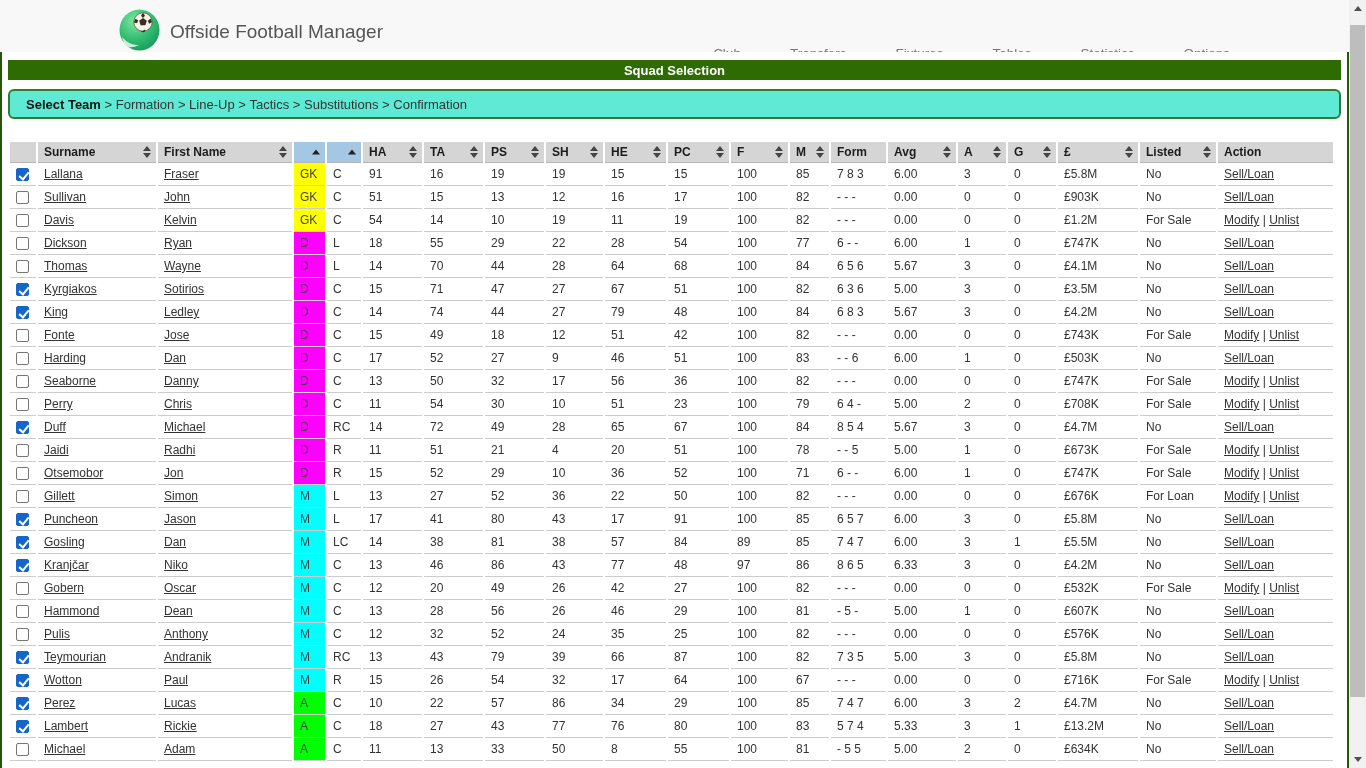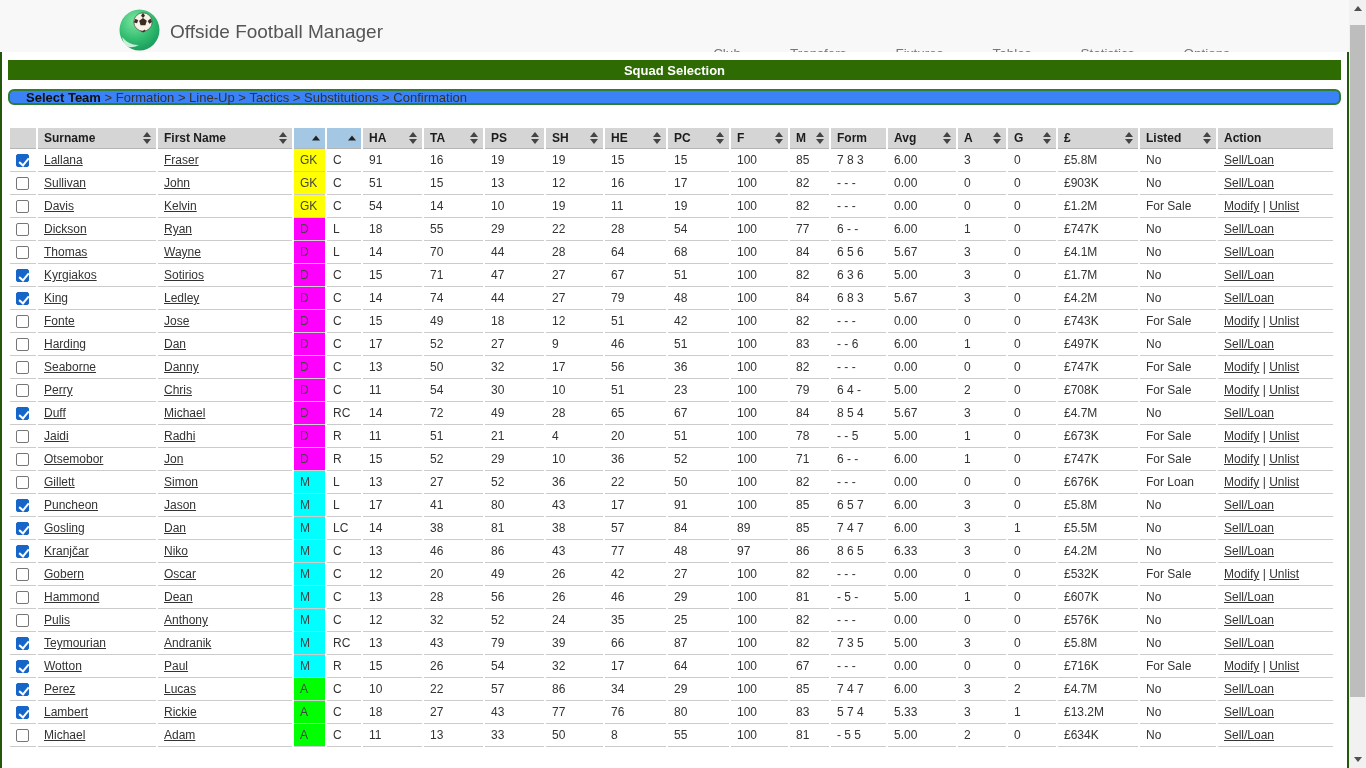--- a/index.html
+++ b/index.html
@@ -14,22 +14,22 @@
   .nav-menu { margin-left:auto; display:flex; gap:36px; align-items:center; padding-right:4px;margin-top:44px; }
   .nav-item { font-size:13.5px; color:#777; text-decoration:none; cursor:pointer; white-space:nowrap; }
   .caret { display:inline-block; margin-left:5px; vertical-align:middle;
     border-left:4px solid transparent; border-right:4px solid transparent; border-top:4px solid #777; }
 
   
   .frame { position:absolute; top:52px; left:0; right:17px; bottom:0;
     border-left:2px solid #23570a; border-right:2px solid #23570a; padding:8px 6px 0 6px; background:#fff; }
   .banner { height:20px; background:#2e6b02; color:#fff; font-weight:bold; font-size:13px;
     display:flex; align-items:center; justify-content:center; }
-  .breadcrumb-box { margin-top:9px; border:2px solid #2e7d32; border-radius:6px; background:#3b82f6;
-    height:16px; display:flex; align-items:center; padding-left:16px; font-size:13px; color:#333; }
+  .breadcrumb-box { margin-top:9px; border:2px solid #2e7d32; border-radius:6px; background:#5eead4;
+    height:30px; display:flex; align-items:center; padding-left:16px; font-size:13px; color:#333; }
   .bc-step.active { font-weight:bold; color:#111; }
   .bc-sep { white-space:pre; color:#333; }
 
   
   table { margin-top:23px; width:1327px; table-layout:fixed; border-collapse:separate; border-spacing:2px 0; font-size:12px; }
   col.c0{width:26px} col.c1{width:118px} col.c2{width:134px} col.c3{width:31px} col.c4{width:34px}
   col.c5{width:59px} col.c6{width:59px} col.c7{width:59px} col.c8{width:57px} col.c9{width:61px}
   col.c10{width:61px} col.c11{width:57px} col.c12{width:39px} col.c13{width:55px} col.c14{width:68px}
   col.c15{width:48px} col.c16{width:48px} col.c17{width:80px} col.c18{width:76px} col.c19{width:auto}
   th { background:#d5d5d5; color:#1c1c1c; font-weight:bold; text-align:left;
@@ -333,21 +333,21 @@
           <td>47</td>
           <td>27</td>
           <td>67</td>
           <td>51</td>
           <td>100</td>
           <td>82</td>
           <td>6 3 6</td>
           <td>5.00</td>
           <td>3</td>
           <td>0</td>
-          <td>£1.7M</td>
+          <td>£3.5M</td>
           <td>No</td>
           <td><a class="cell-link">Sell/Loan</a></td>
         </tr>
         <tr>
           <td><span class="checkbox checked"></span></td>
           <td><a class="cell-link">King</a></td>
           <td><a class="cell-link">Ledley</a></td>
           <td class="pos-cell" style="background: rgb(255, 0, 255);">D</td>
           <td>C</td>
           <td>14</td>
@@ -399,21 +399,21 @@
           <td>27</td>
           <td>9</td>
           <td>46</td>
           <td>51</td>
           <td>100</td>
           <td>83</td>
           <td>- - 6</td>
           <td>6.00</td>
           <td>1</td>
           <td>0</td>
-          <td>£497K</td>
+          <td>£503K</td>
           <td>No</td>
           <td><a class="cell-link">Sell/Loan</a></td>
         </tr>
         <tr>
           <td><span class="checkbox"></span></td>
           <td><a class="cell-link">Seaborne</a></td>
           <td><a class="cell-link">Danny</a></td>
           <td class="pos-cell" style="background: rgb(255, 0, 255);">D</td>
           <td>C</td>
           <td>13</td>

